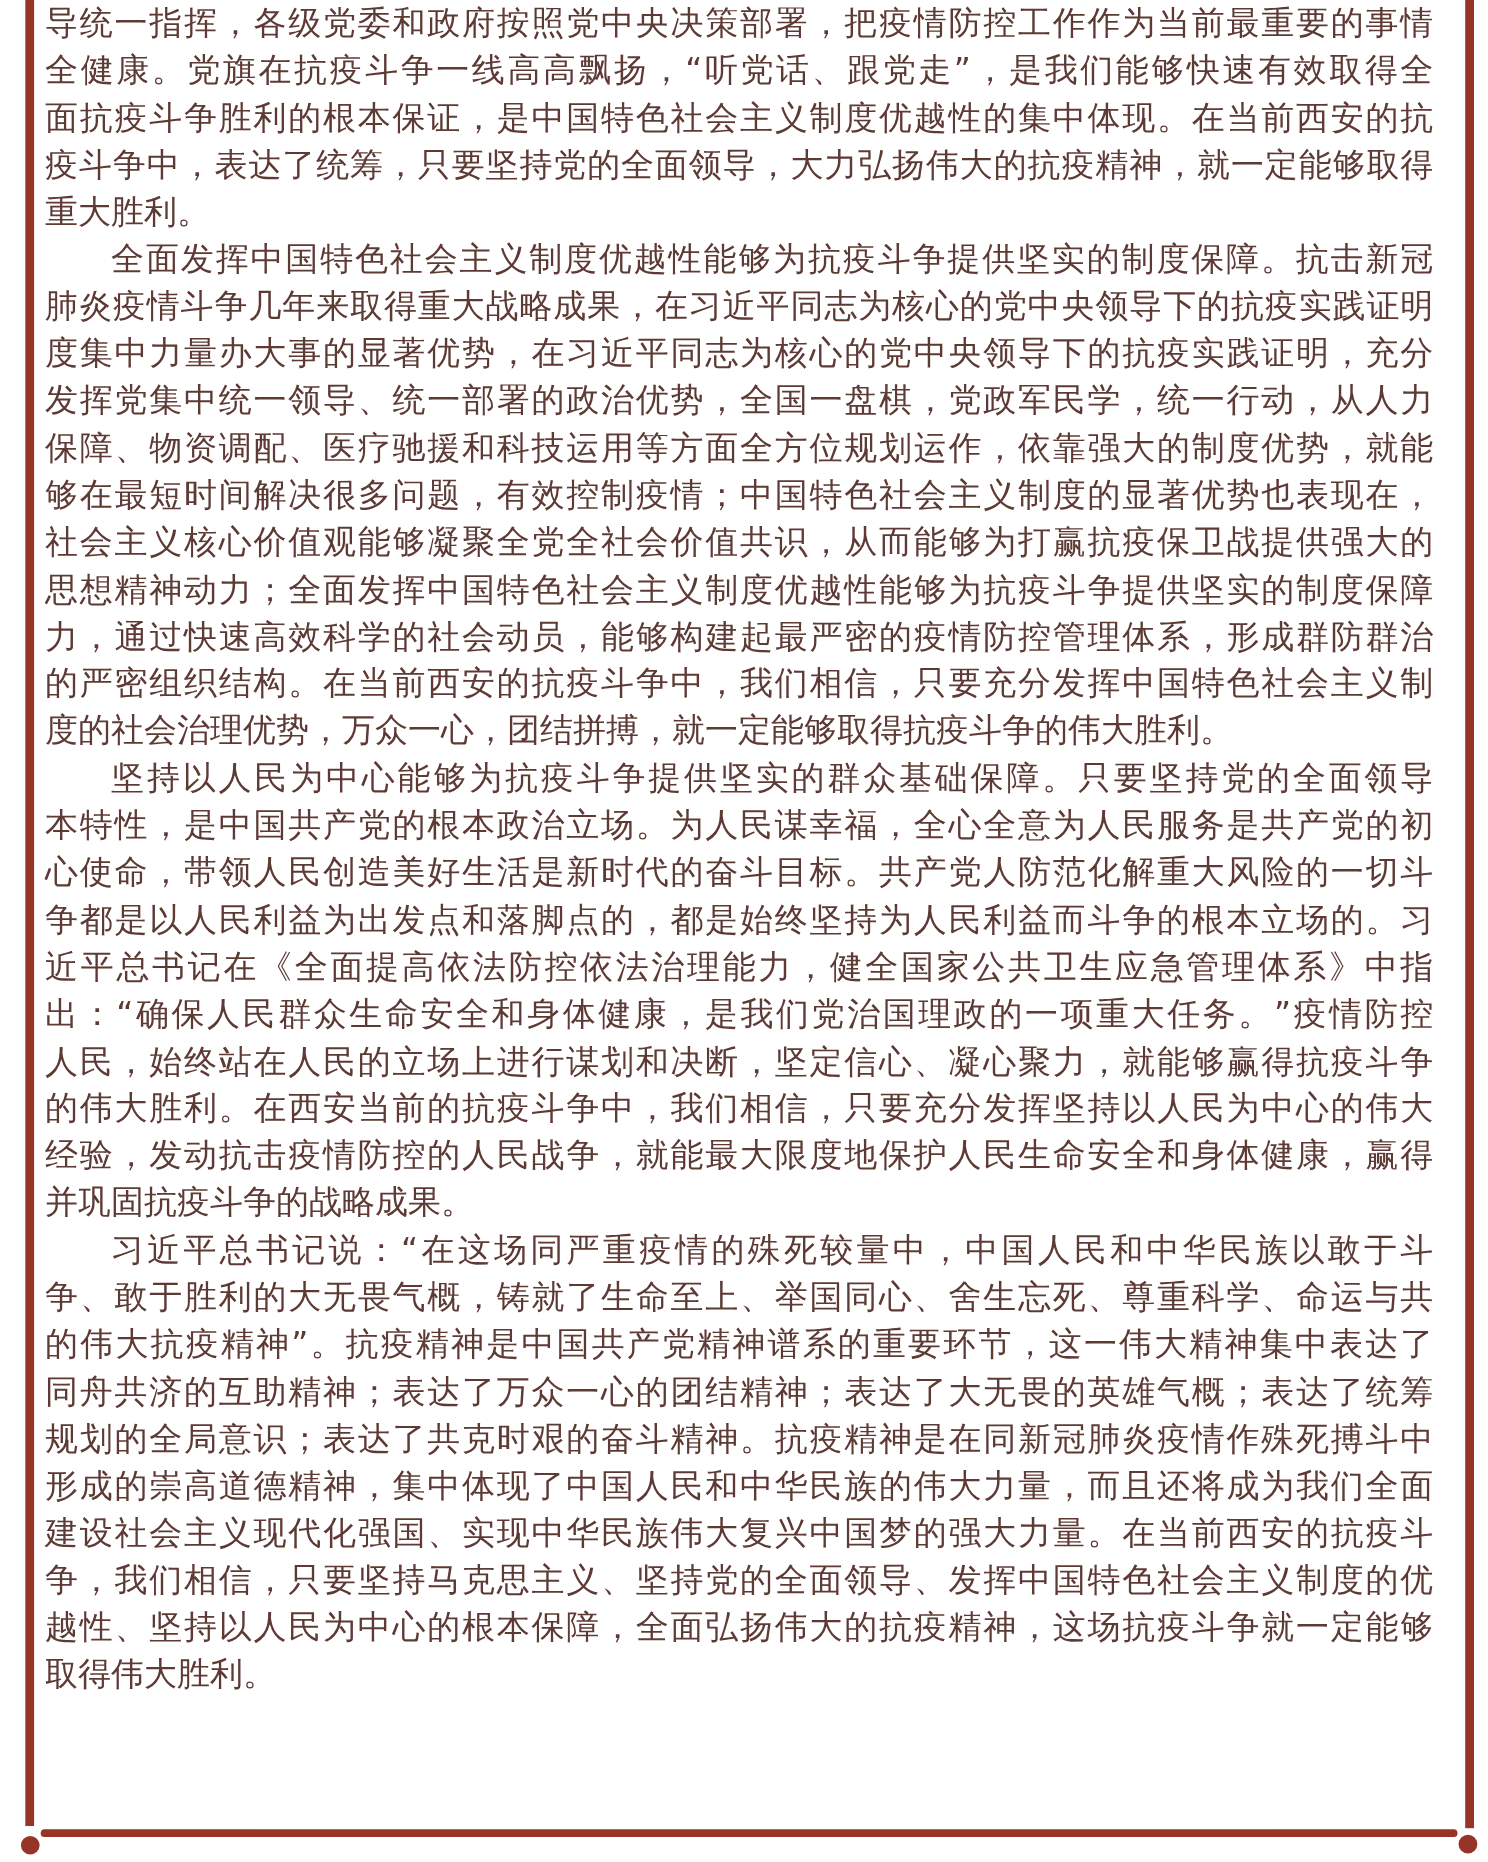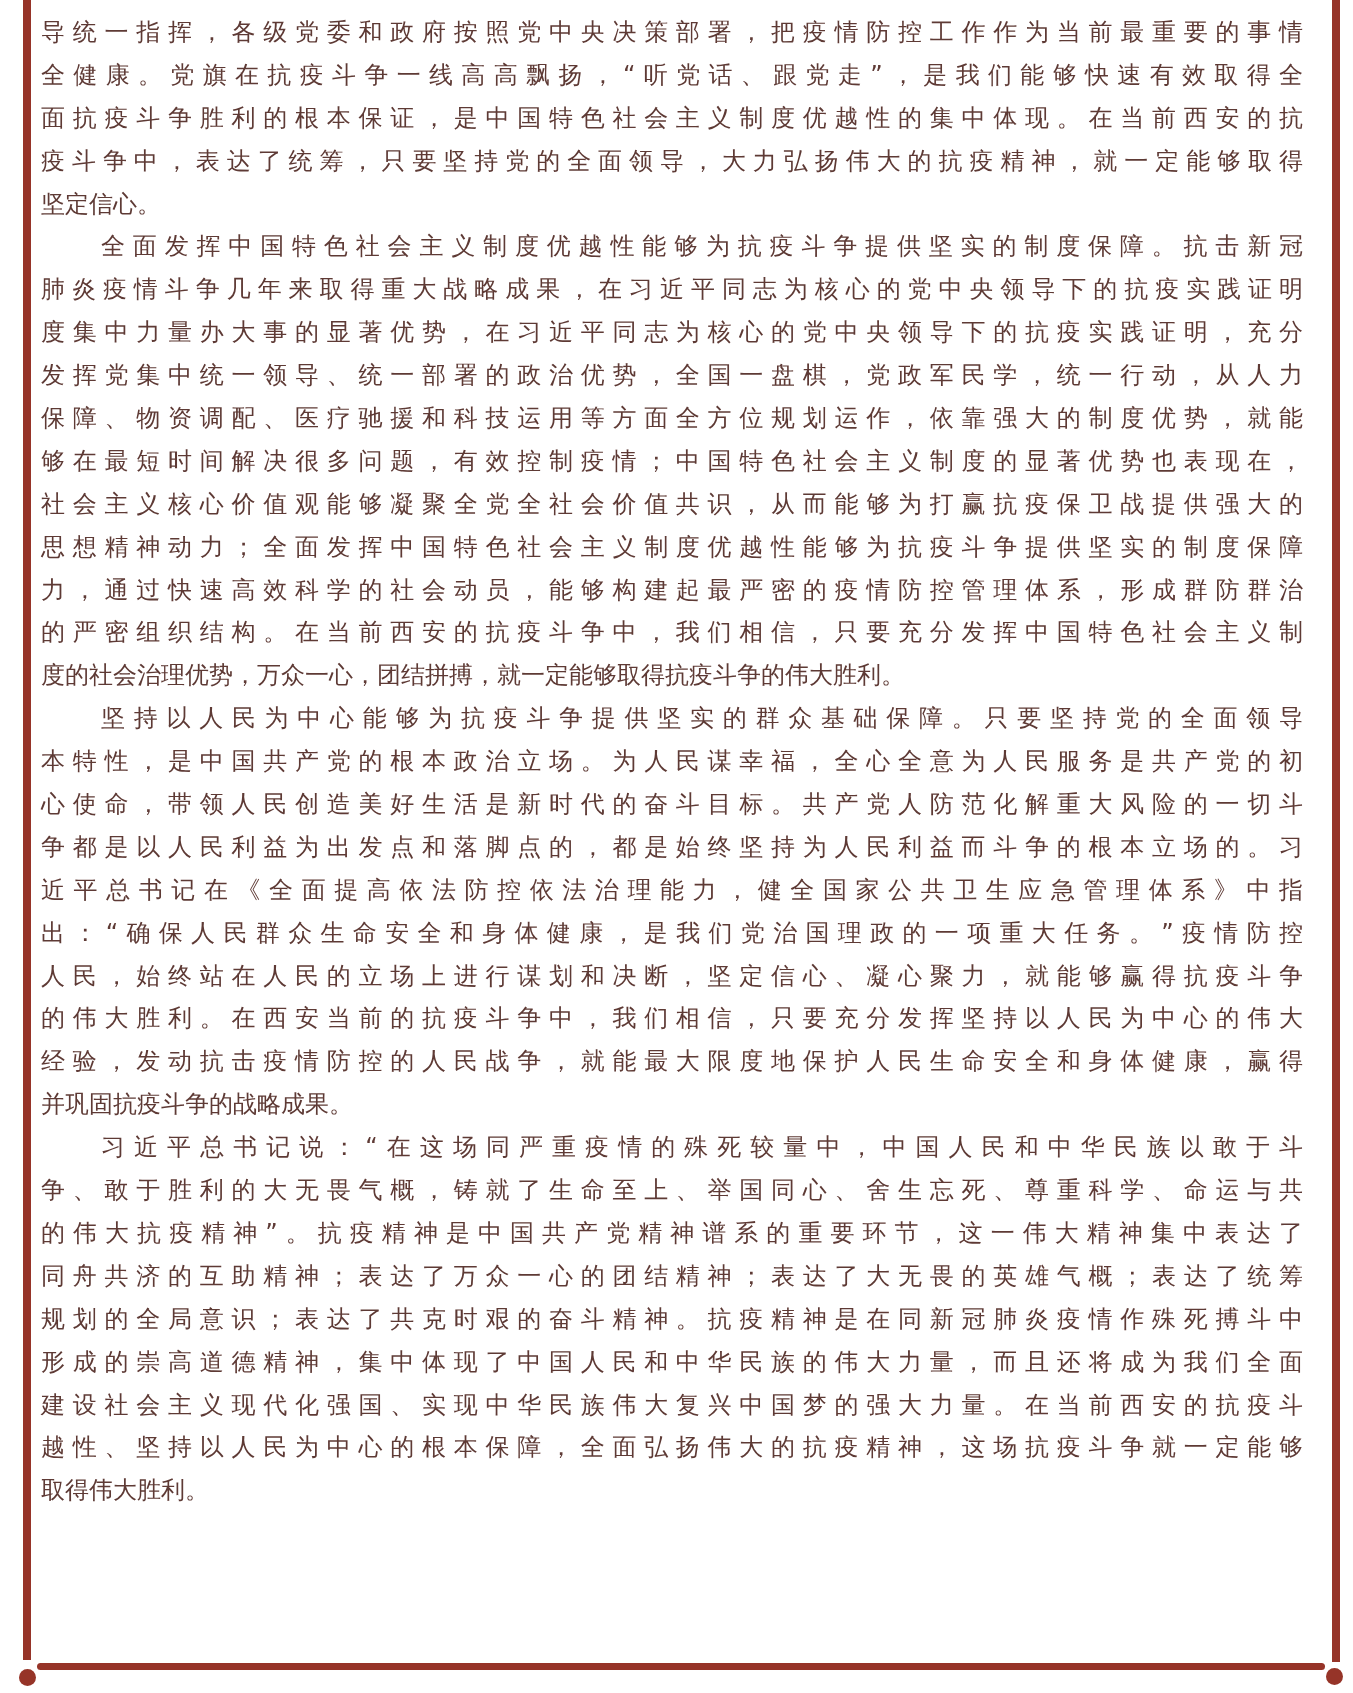--- a/index.html
+++ b/index.html
@@ -10,24 +10,24 @@
     width: 1353px;
     height: 1693px;
     position: relative;
     overflow: hidden;
     background: var(--bg, #ffffff);
     font-family: "DejaVu Sans", "Liberation Sans", sans-serif;
   }
   .article {
     position: absolute;
     left: 41px;
-    top: 11px;
+    top: 1px;
     width: 1262px;
     color: var(--text, #5e3a35);
-    font-size: 24px;
+    font-size: 30px;
     line-height: 42.9px;
   }
   .line {
     text-align: justify;
     text-align-last: justify;
     height: 42.9px;
     overflow: visible;
     white-space: nowrap;
   }
   .line.para-end {
@@ -78,21 +78,21 @@
 <div class="bar-right"></div>
 <div class="bottom-line"></div>
 <div class="dot dot-left"></div>
 <div class="dot dot-right"></div>
 
 <main class="article">
     <div class="line">导统一指挥，各级党委和政府按照党中央决策部署，把疫情防控工作作为当前最重要的事情</div>
     <div class="line">全健康。党旗在抗疫斗争一线高高飘扬，“听党话、跟党走”，是我们能够快速有效取得全</div>
     <div class="line">面抗疫斗争胜利的根本保证，是中国特色社会主义制度优越性的集中体现。在当前西安的抗</div>
     <div class="line">疫斗争中，表达了统筹，只要坚持党的全面领导，大力弘扬伟大的抗疫精神，就一定能够取得</div>
-    <div class="line para-end">坚定信心。</div>
+    <div class="line para-end">重大胜利。</div>
     <div class="line para-start">全面发挥中国特色社会主义制度优越性能够为抗疫斗争提供坚实的制度保障。抗击新冠</div>
     <div class="line">肺炎疫情斗争几年来取得重大战略成果，在习近平同志为核心的党中央领导下的抗疫实践证明</div>
     <div class="line">度集中力量办大事的显著优势，在习近平同志为核心的党中央领导下的抗疫实践证明，充分</div>
     <div class="line">发挥党集中统一领导、统一部署的政治优势，全国一盘棋，党政军民学，统一行动，从人力</div>
     <div class="line">保障、物资调配、医疗驰援和科技运用等方面全方位规划运作，依靠强大的制度优势，就能</div>
     <div class="line">够在最短时间解决很多问题，有效控制疫情；中国特色社会主义制度的显著优势也表现在，</div>
     <div class="line">社会主义核心价值观能够凝聚全党全社会价值共识，从而能够为打赢抗疫保卫战提供强大的</div>
     <div class="line">思想精神动力；全面发挥中国特色社会主义制度优越性能够为抗疫斗争提供坚实的制度保障</div>
     <div class="line">力，通过快速高效科学的社会动员，能够构建起最严密的疫情防控管理体系，形成群防群治</div>
     <div class="line">的严密组织结构。在当前西安的抗疫斗争中，我们相信，只要充分发挥中国特色社会主义制</div>
@@ -107,15 +107,16 @@
     <div class="line">的伟大胜利。在西安当前的抗疫斗争中，我们相信，只要充分发挥坚持以人民为中心的伟大</div>
     <div class="line">经验，发动抗击疫情防控的人民战争，就能最大限度地保护人民生命安全和身体健康，赢得</div>
     <div class="line para-end">并巩固抗疫斗争的战略成果。</div>
     <div class="line para-start">习近平总书记说：“在这场同严重疫情的殊死较量中，中国人民和中华民族以敢于斗</div>
     <div class="line">争、敢于胜利的大无畏气概，铸就了生命至上、举国同心、舍生忘死、尊重科学、命运与共</div>
     <div class="line">的伟大抗疫精神”。抗疫精神是中国共产党精神谱系的重要环节，这一伟大精神集中表达了</div>
     <div class="line">同舟共济的互助精神；表达了万众一心的团结精神；表达了大无畏的英雄气概；表达了统筹</div>
     <div class="line">规划的全局意识；表达了共克时艰的奋斗精神。抗疫精神是在同新冠肺炎疫情作殊死搏斗中</div>
     <div class="line">形成的崇高道德精神，集中体现了中国人民和中华民族的伟大力量，而且还将成为我们全面</div>
     <div class="line">建设社会主义现代化强国、实现中华民族伟大复兴中国梦的强大力量。在当前西安的抗疫斗</div>
+    <div class="line">争，我们相信，只要坚持马克思主义、坚持党的全面领导、发挥中国特色社会主义制度的优</div>
     <div class="line">越性、坚持以人民为中心的根本保障，全面弘扬伟大的抗疫精神，这场抗疫斗争就一定能够</div>
     <div class="line para-end">取得伟大胜利。</div>
   </main>
 
 </body></html>

